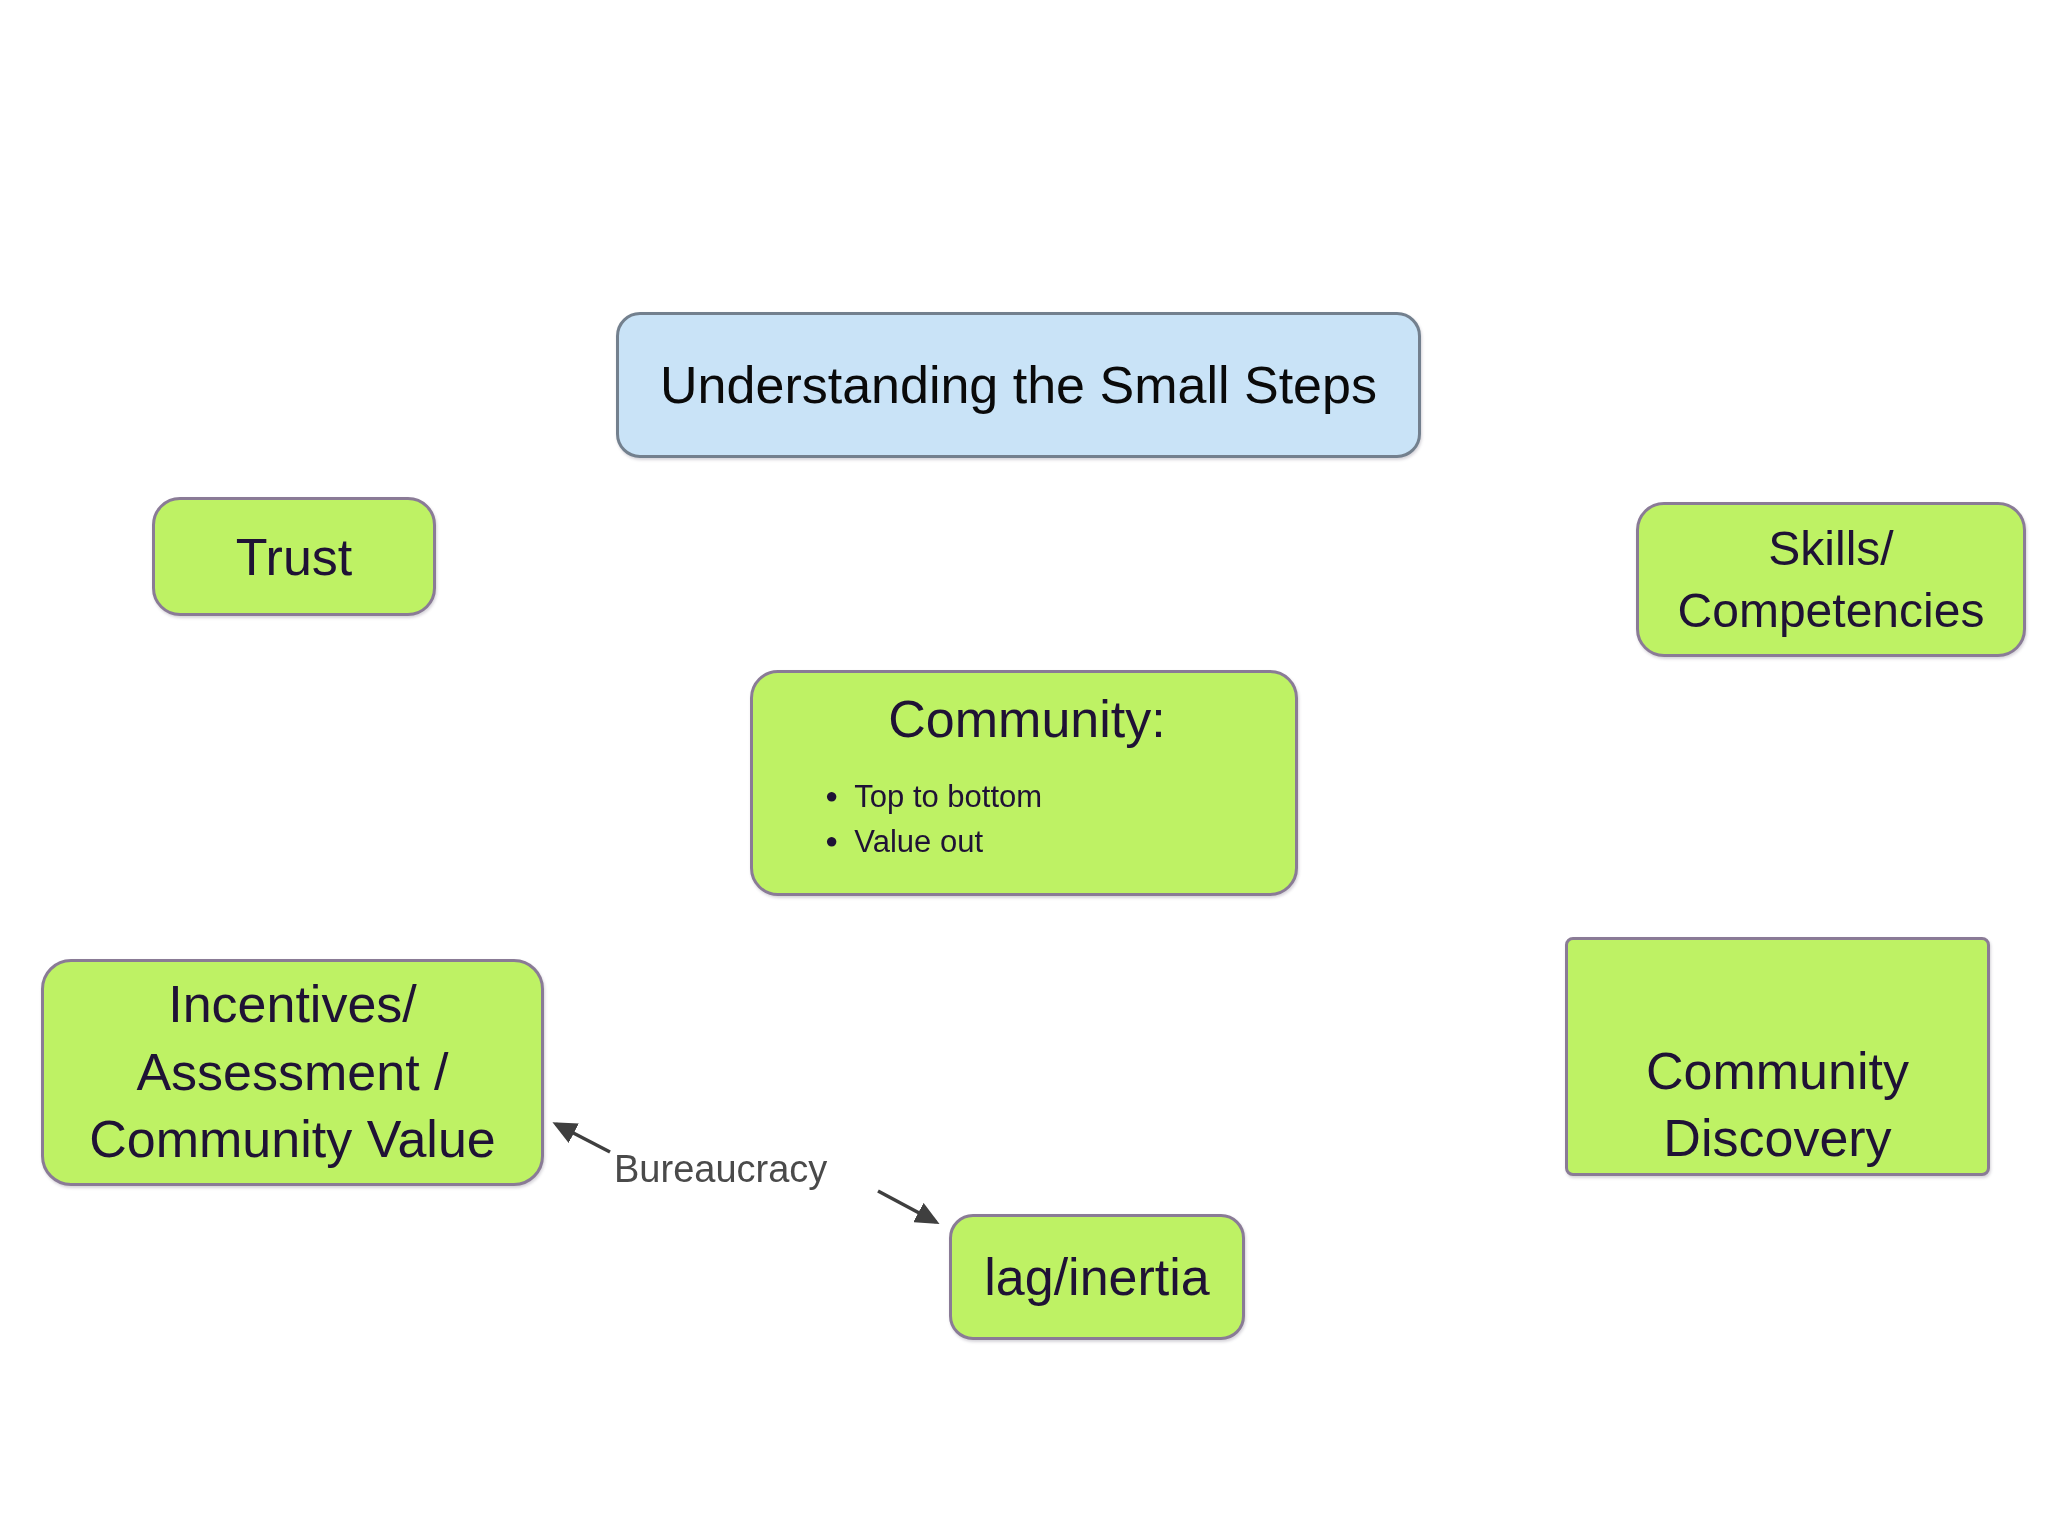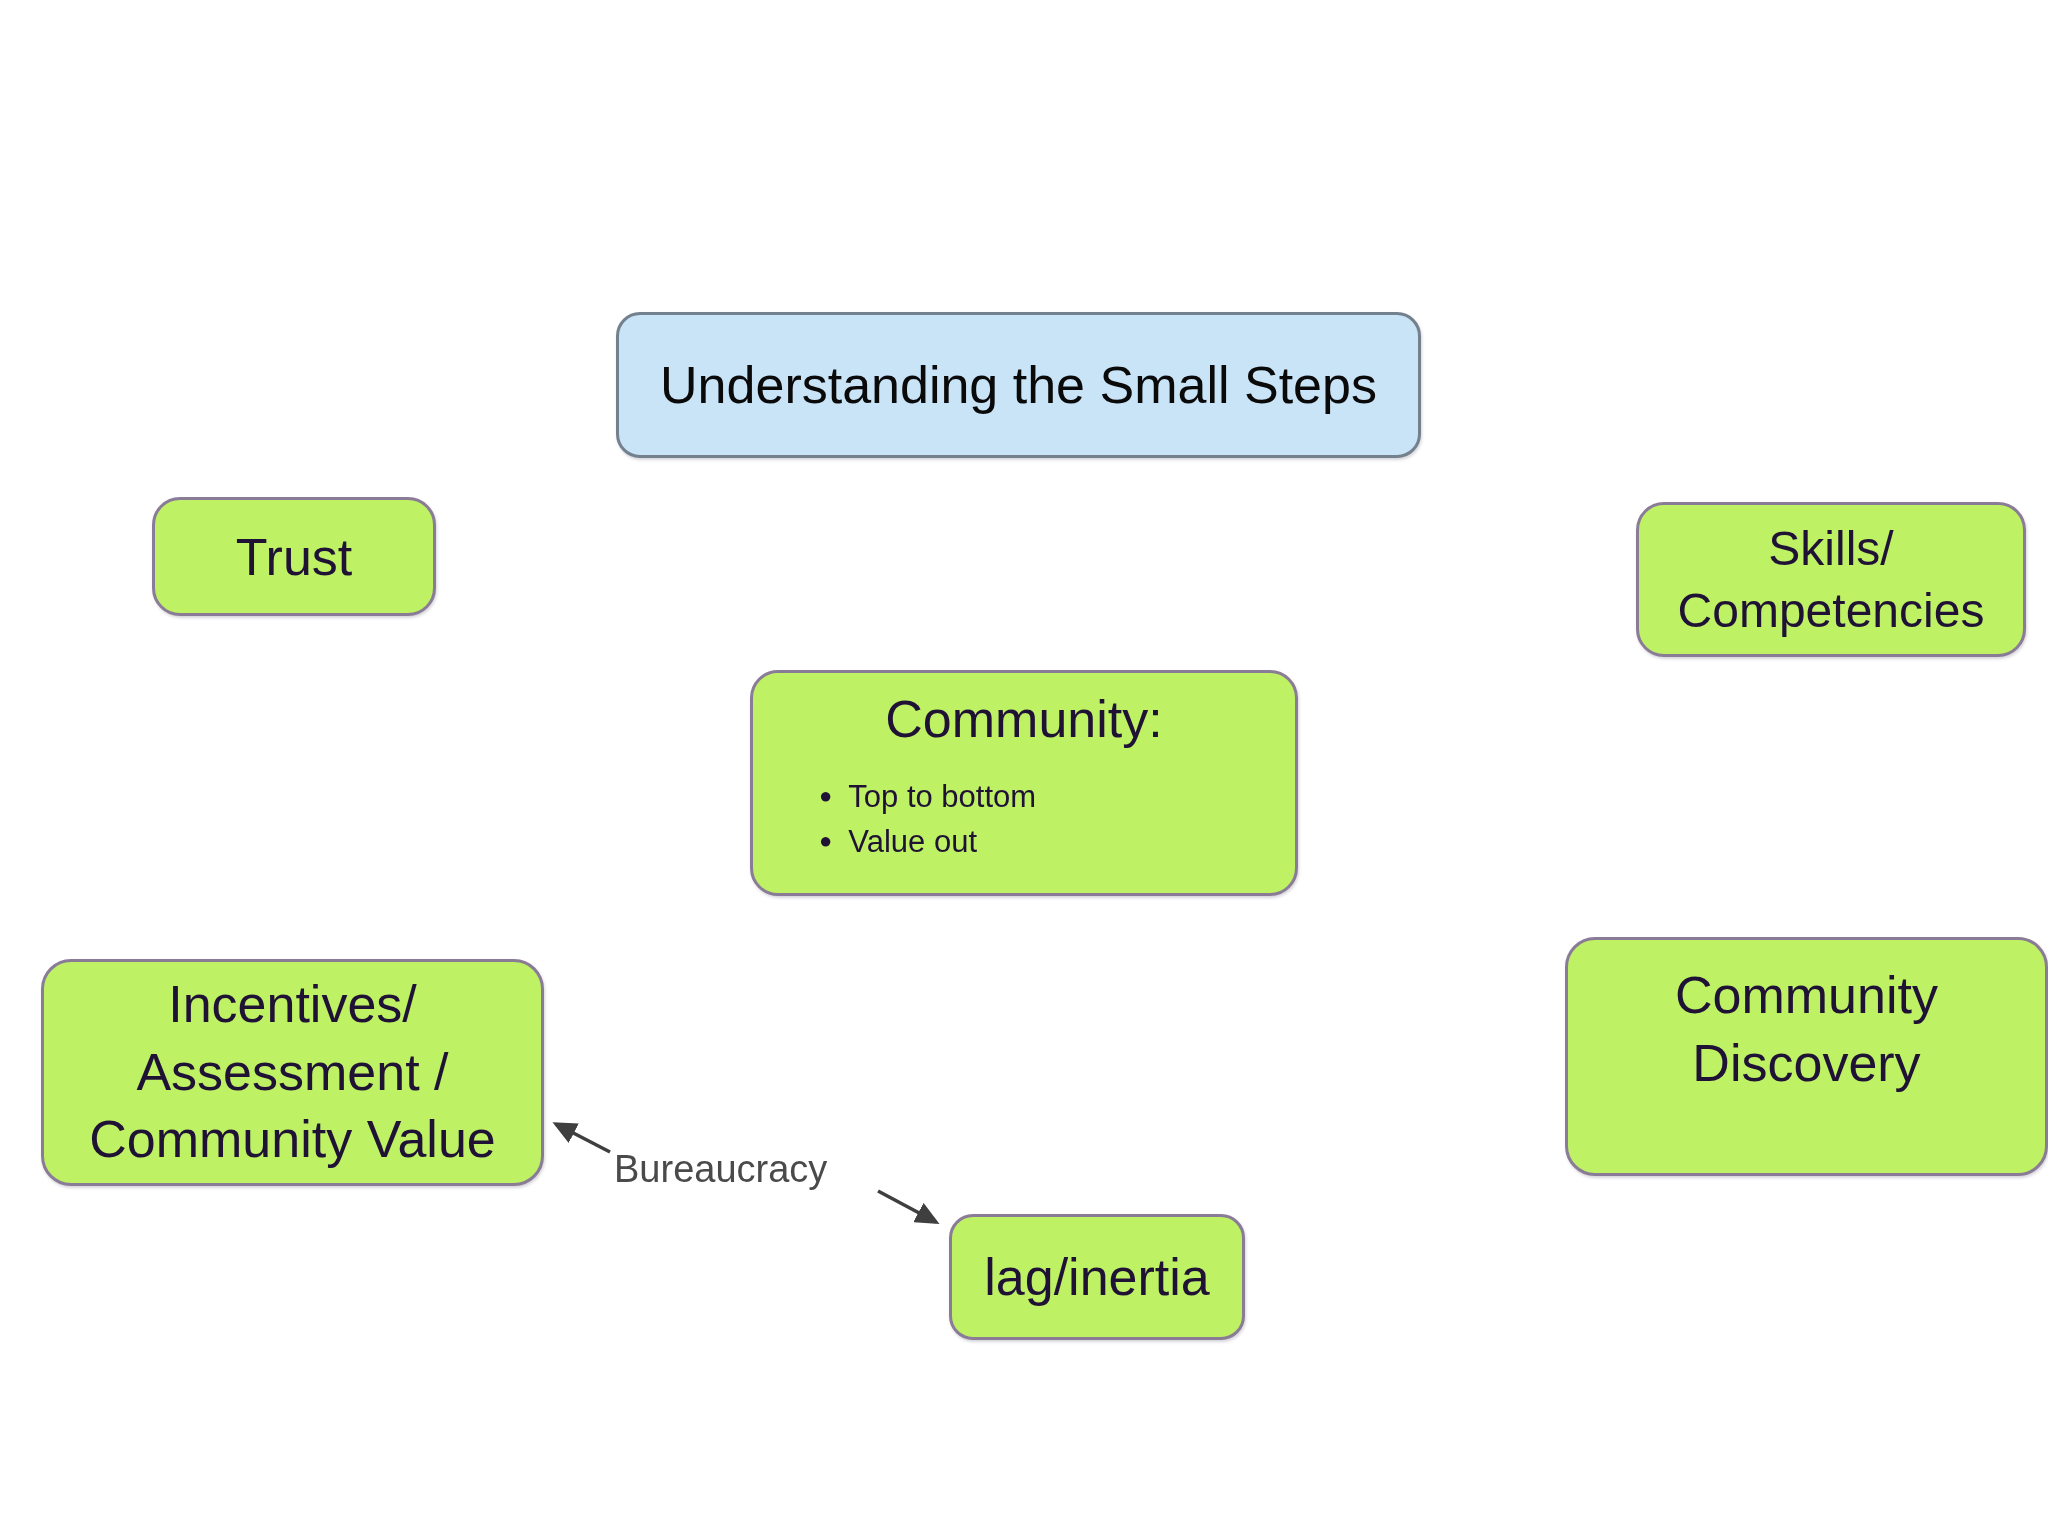--- a/index.html
+++ b/index.html
@@ -60,21 +60,21 @@
   .node-skills {
     left: 1636px; top: 502px; width: 390px; height: 155px;
     font-size: 48px;
     line-height: 1.28;
   }
   
   .node-community {
     left: 750px; top: 670px; width: 548px; height: 226px;
     justify-content: flex-start;
     align-items: stretch;
-    padding: 16px 0 0 0;
+    padding: 16px 0 0 6px;
   }
   .node-community .community-title {
     font-size: 52px;
     text-align: center;
     margin-bottom: 26px;
     white-space: nowrap;
   }
   .bullet-list {
     padding-left: 66px;
     text-align: left;
@@ -93,26 +93,26 @@
   }
   
   .node-incentives {
     left: 41px; top: 959px; width: 503px; height: 227px;
     font-size: 52px;
     line-height: 1.3;
     border-radius: 30px;
   }
   
   .node-discovery {
-    left: 1565px; top: 937px; width: 483px; height: 239px;
+    left: 1565px; top: 937px; width: 425px; height: 239px;
     font-size: 52px;
     line-height: 1.3;
-    justify-content: flex-start;
+    justify-content: flex-end;
     padding-top: 22px;
-    border-radius: 30px;
+    border-radius: 8px;
   }
   
   .node-lag {
     left: 949px; top: 1171px; width: 296px; height: 126px;
     font-size: 52px;
     border-radius: 24px;
     margin-top: 43px;
   }
   
   .connector-label {

